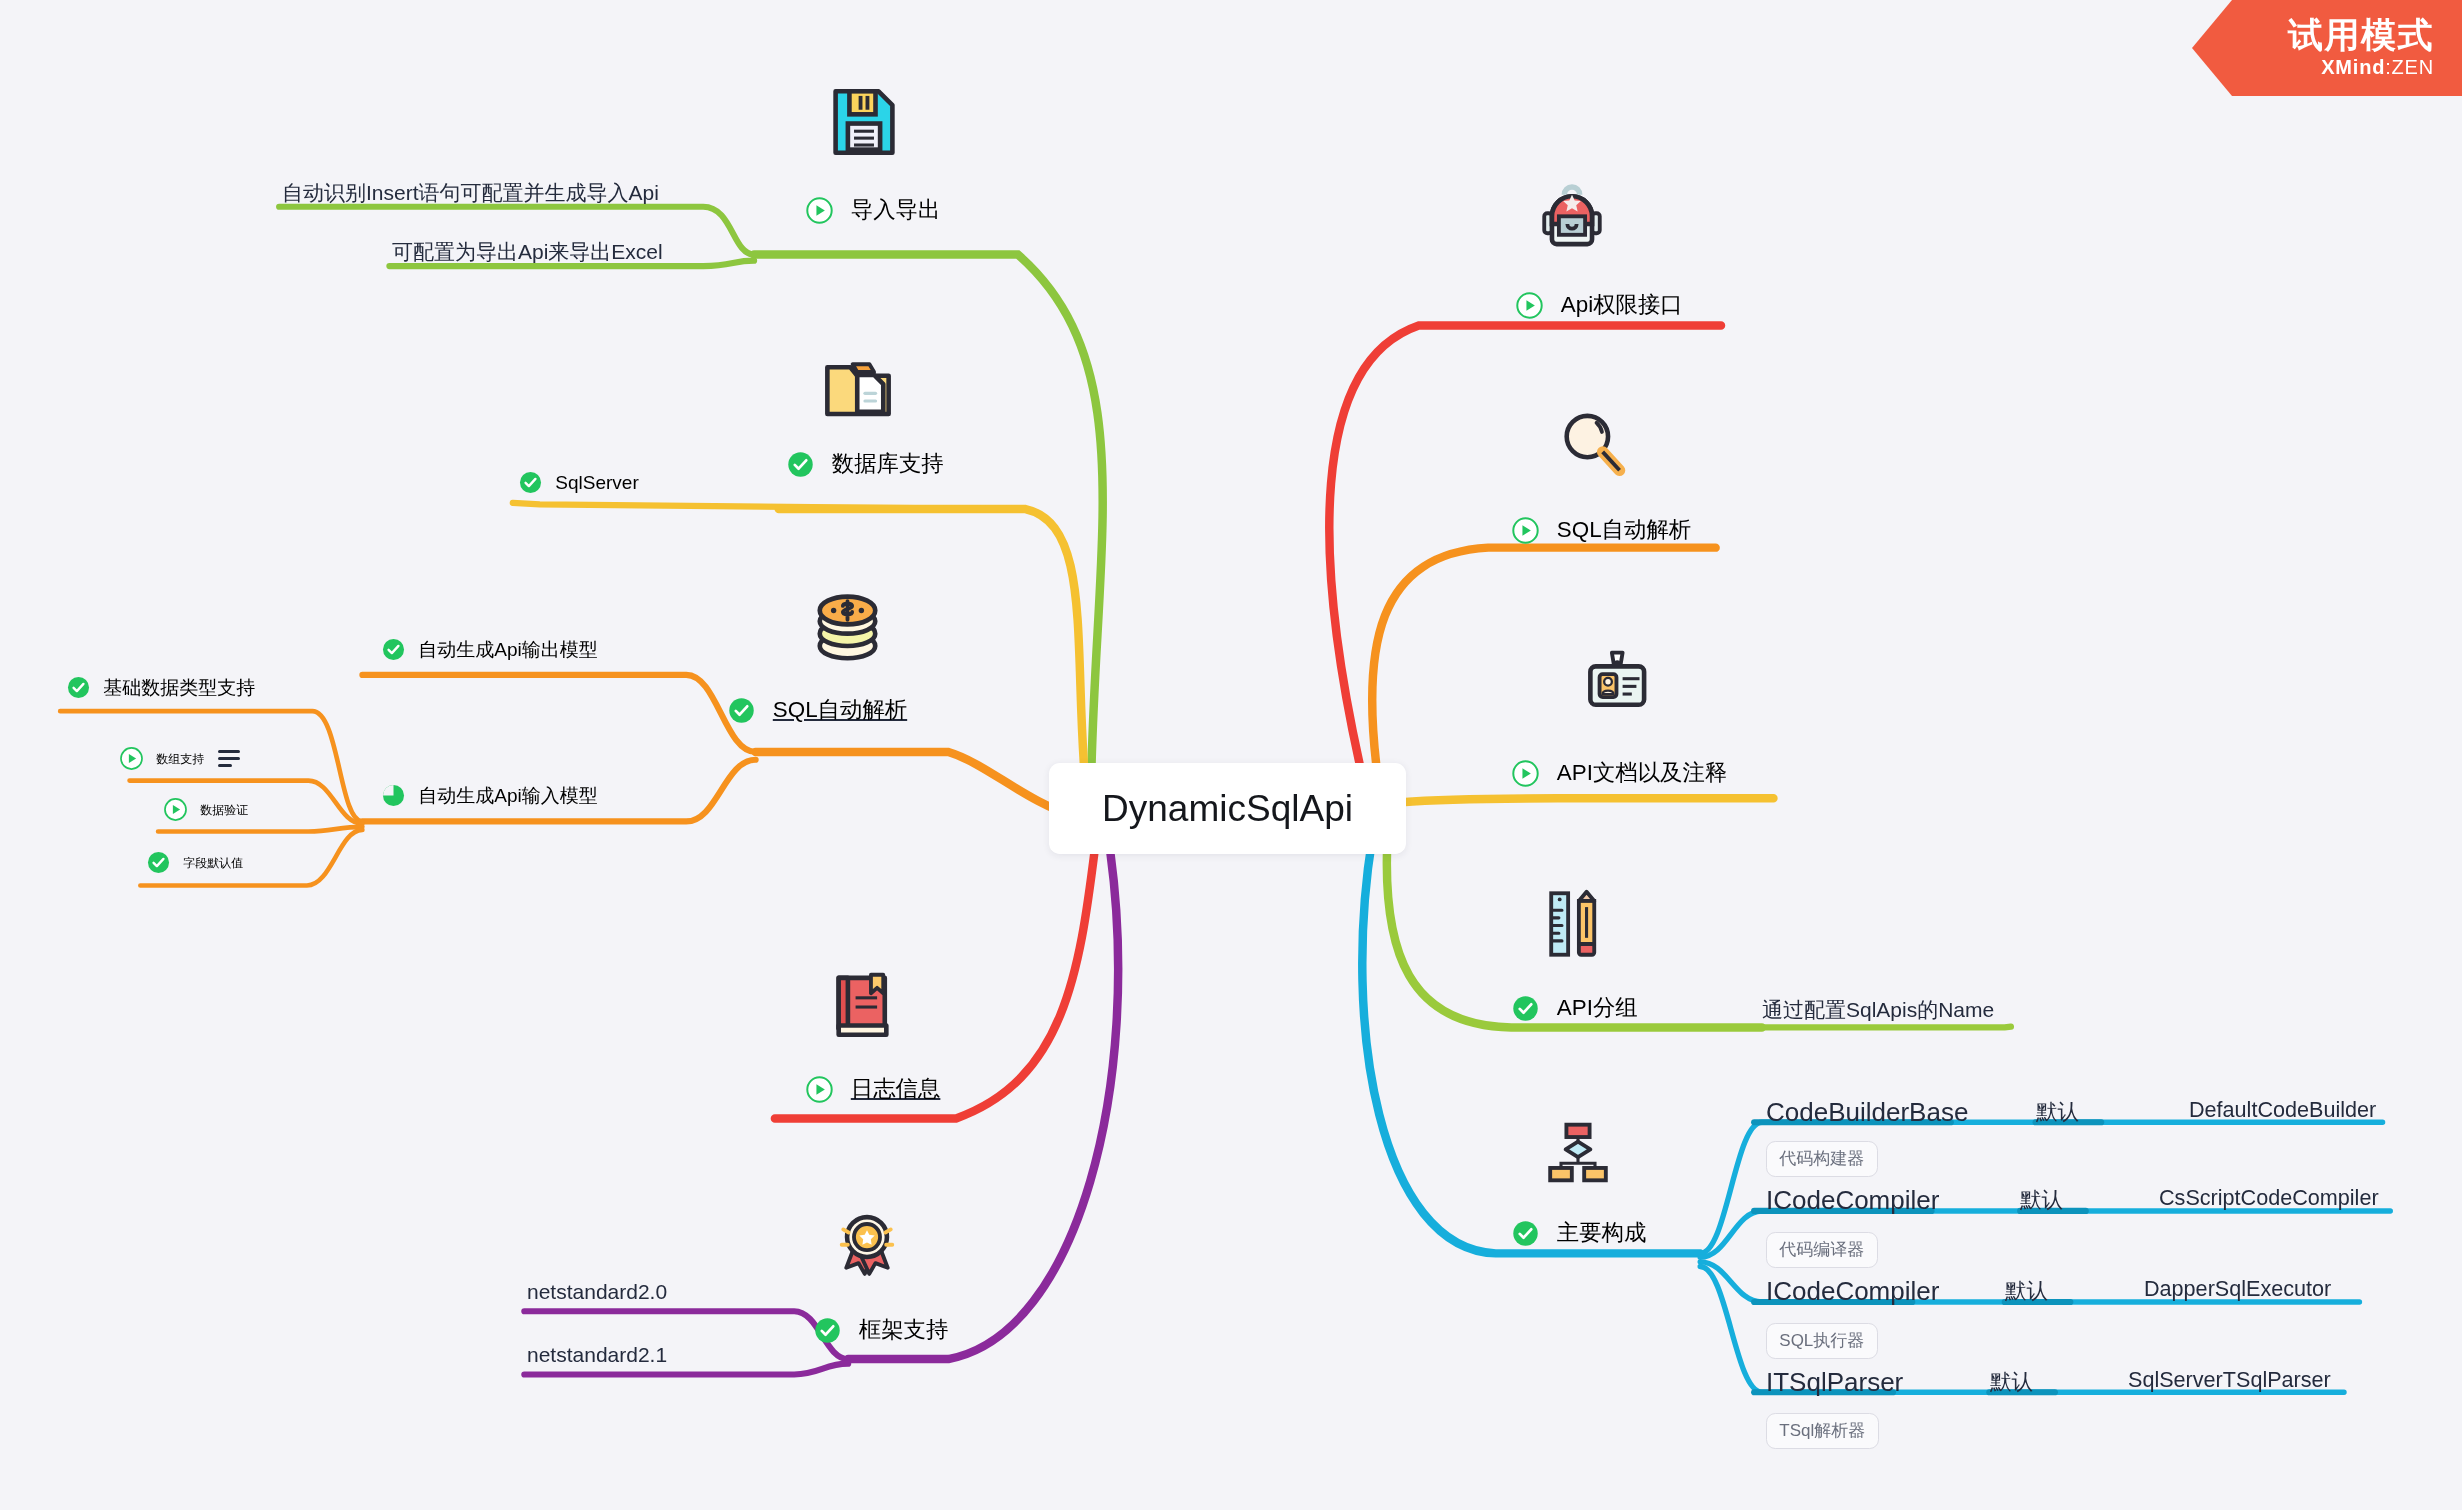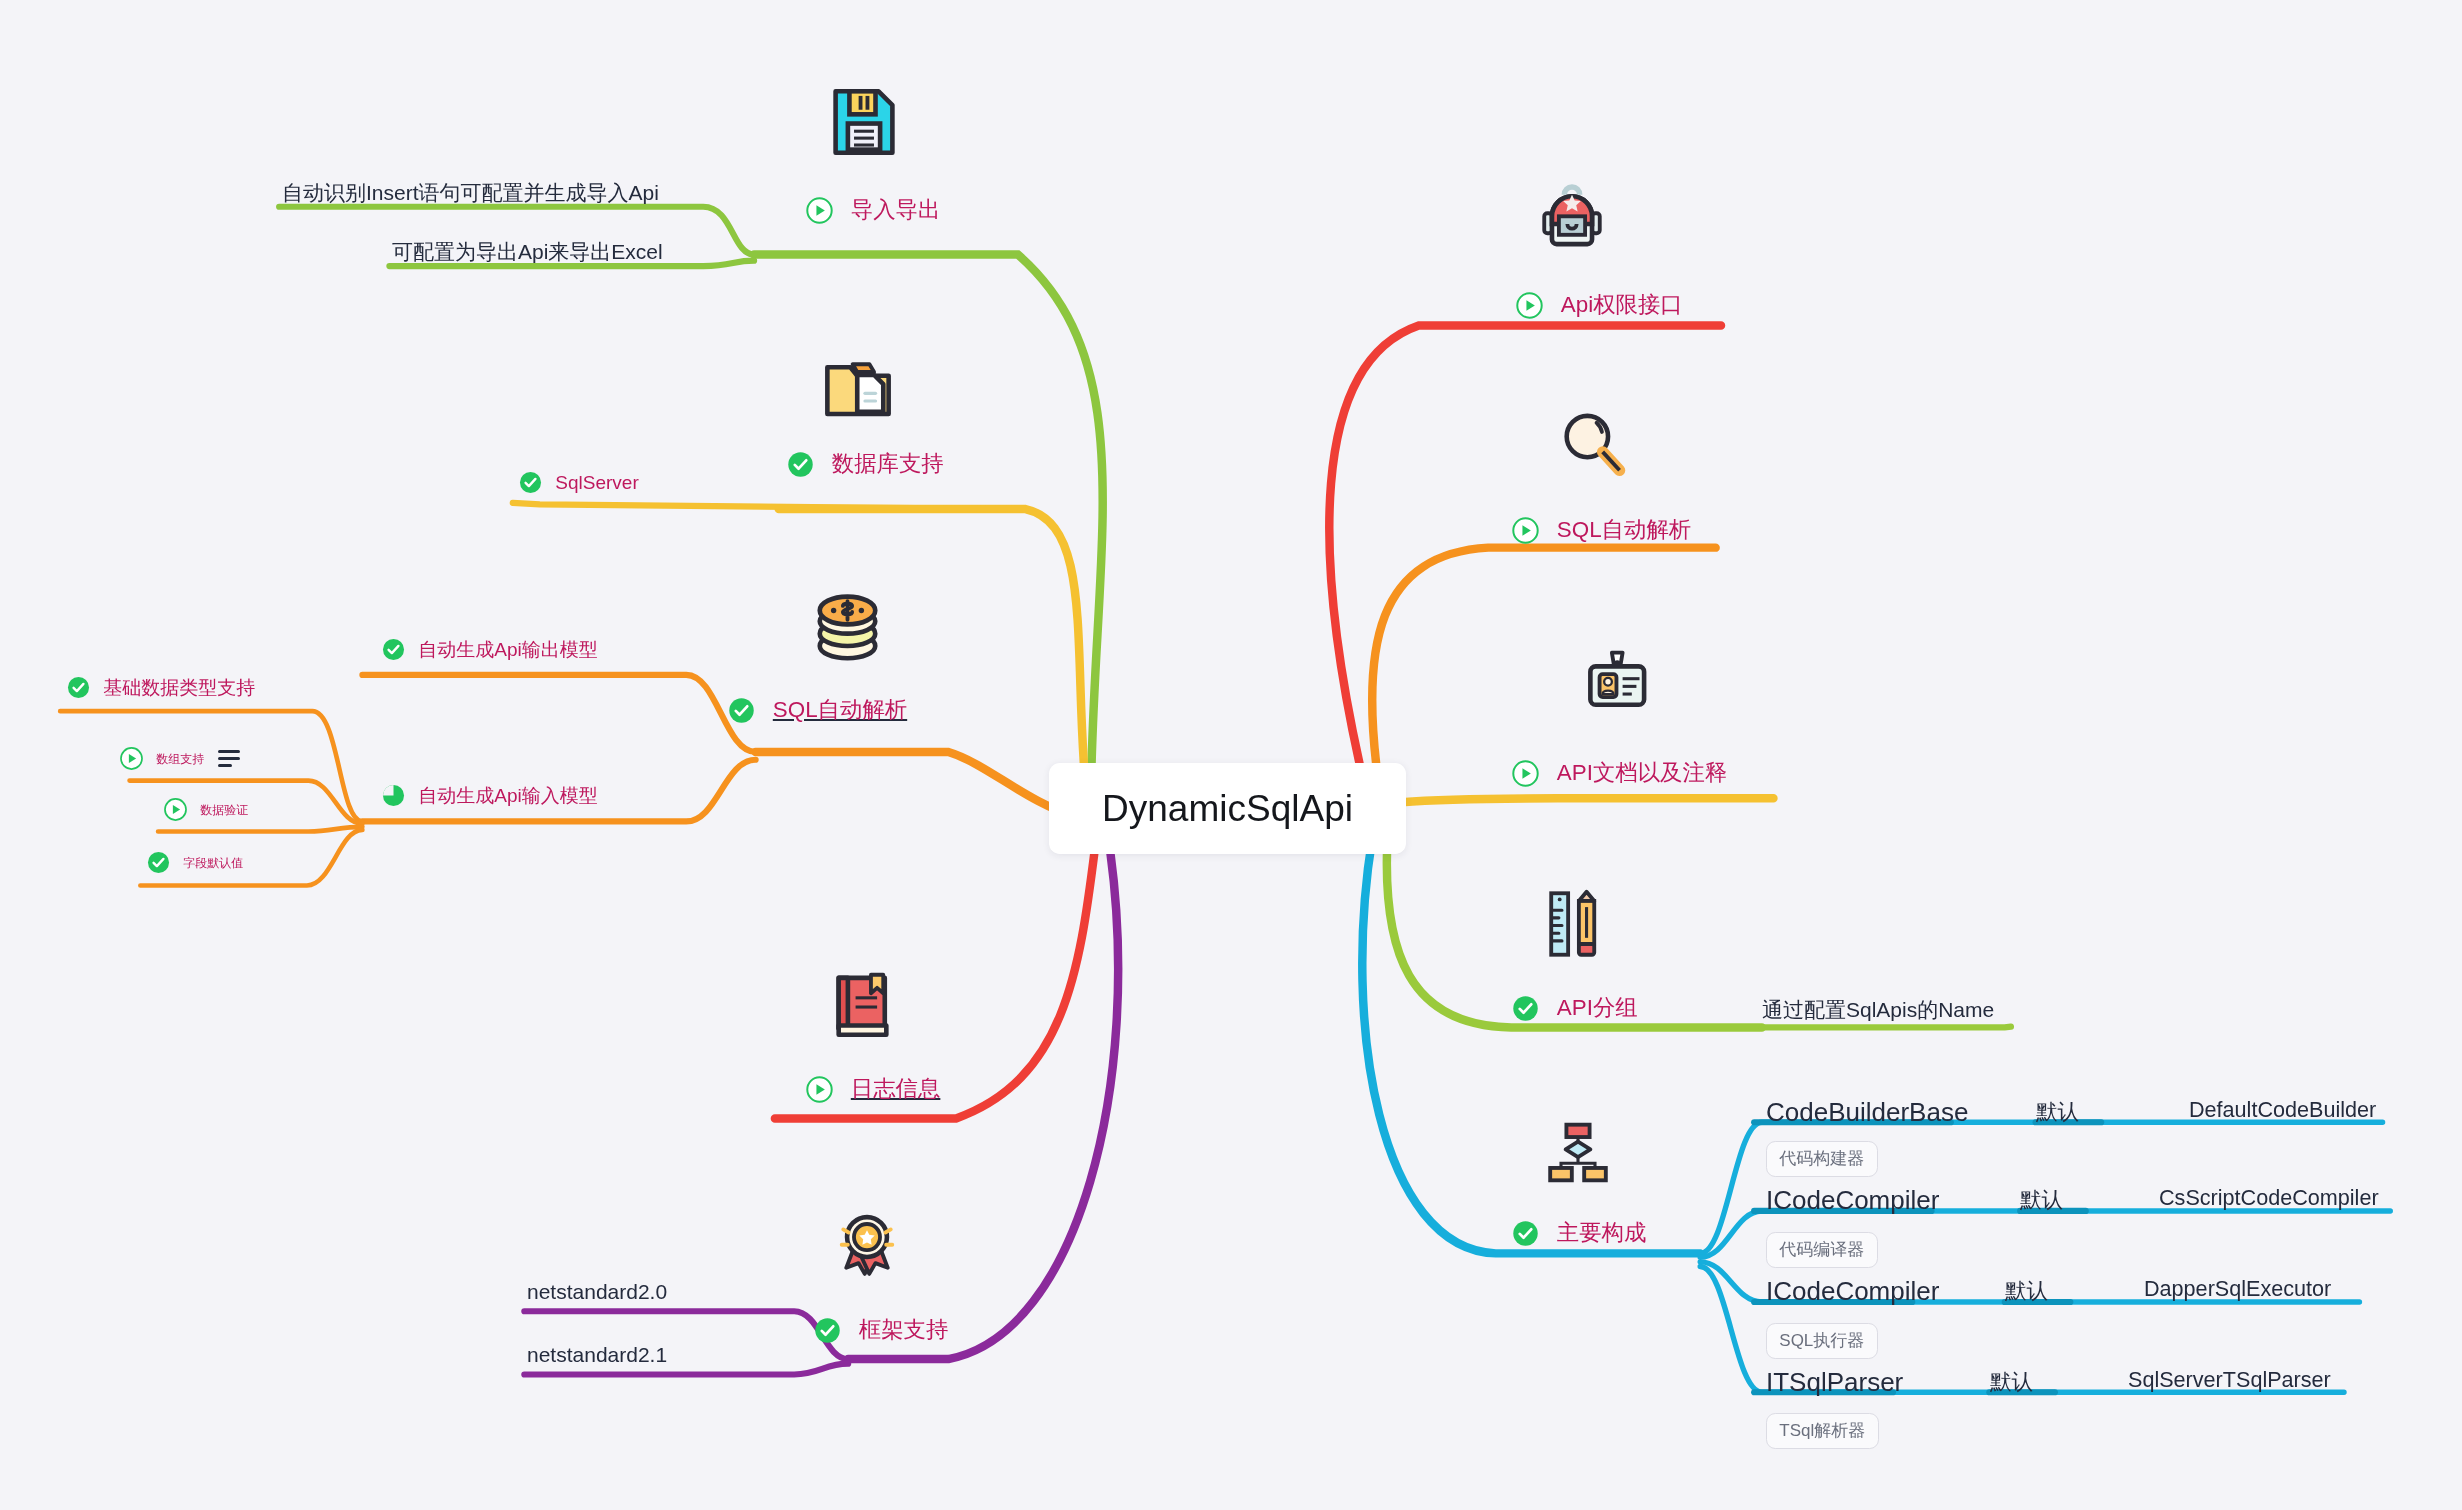--- a/index.html
+++ b/index.html
@@ -35,21 +35,21 @@
     background:#fff;border-radius:10.8px;
     box-shadow:0 1.5px 7.7px rgba(40,40,70,.08);
     display:flex;align-items:center;justify-content:center;
     font-size:37px;color:#15171c;
     padding:0 31px;box-sizing:border-box;
     z-index:5;
   }
 
   
   .node{position:absolute;display:flex;align-items:center;white-space:nowrap;z-index:4;}
-  .node .label{font-size:22.4px;color:#be185d;line-height:1;}
+  .node .label{font-size:22.4px;color:#000000;line-height:1;}
   .node.small .label{font-size:19px;}
   .node.tiny .label{font-size:12px;}
 
   .node-icon{
     width:42px;height:42px;margin-right:10.8px;flex:none;
     display:flex;align-items:center;justify-content:center;
   }
   .node-icon.sm{width:31px;height:31px;margin-right:9.3px;}
 
   
@@ -134,20 +134,24 @@
       <path d="M2275,1570 L2505,1570" stroke="#0C93BC" stroke-width="8"></path>
       <path d="M2275,1688 L2480,1688" stroke="#0C93BC" stroke-width="8"></path>
       <path d="M2275,1805 L2455,1805" stroke="#0C93BC" stroke-width="8"></path>
       <path d="M2640,1455 L2725,1455" stroke="#0C93BC" stroke-width="8"></path>
       <path d="M2620,1570 L2705,1570" stroke="#0C93BC" stroke-width="8"></path>
       <path d="M2600,1688 L2685,1688" stroke="#0C93BC" stroke-width="8"></path>
       <path d="M2580,1805 L2665,1805" stroke="#0C93BC" stroke-width="8"></path>
     </g>
   </svg>
 
+  <div class="trial-badge">
+    <div class="t1">试用模式</div>
+    <div class="t2"><b>XMind</b><span>:ZEN</span></div>
+  </div>
 
   <div class="root-node" style="left:1049px;top:763px;width:357px;height:91px;">
     <span>DynamicSqlApi</span>
   </div>
 
   <div class="art" style="left:831px;top:85px;">
     <svg width="66" height="74" viewBox="0 0 86 96">
       <path d="M6 8h56l18 18v62H6z" fill="#2BD4E8" stroke="#2b2b35" stroke-width="6" stroke-linejoin="round"></path>
       <rect x="24" y="8" width="34" height="30" fill="#FBD45C" stroke="#2b2b35" stroke-width="6"></rect>
       <rect x="36" y="14" width="5" height="18" fill="#2b2b35"></rect>

